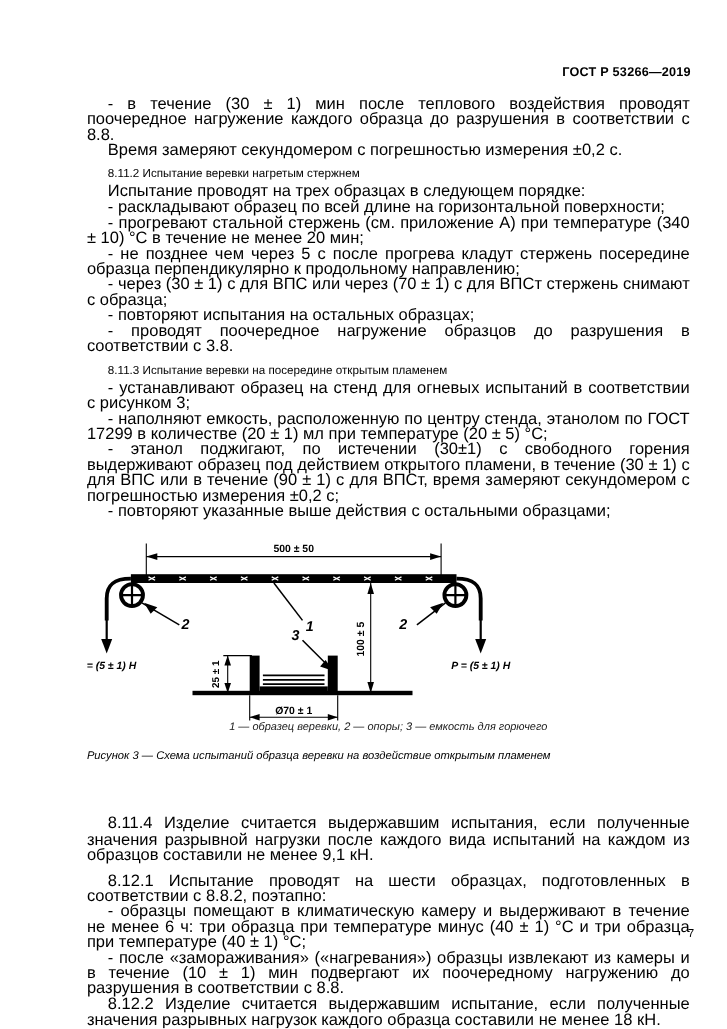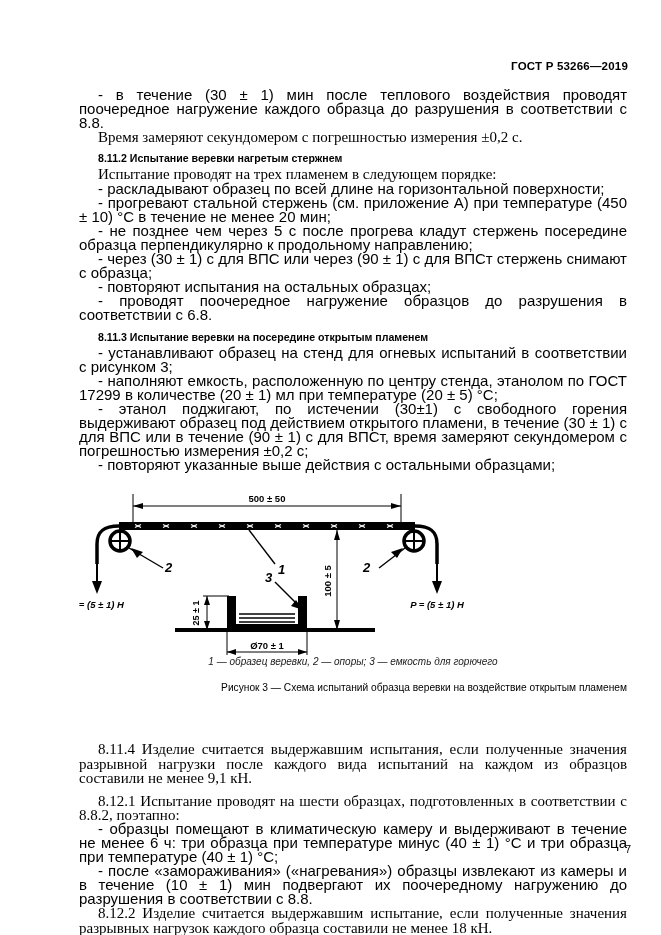--- a/index.html
+++ b/index.html
@@ -38,29 +38,28 @@
   p {
     margin: 0;
     font-size: 15px;
     line-height: 14.1px;
     text-align: justify;
     text-justify: inter-word;
     hyphens: manual;
   }
   p.ind {
     text-indent: 19px;
-    font-family: Liberation Serif, serif;
   }
   p.dash {
     text-indent: 19px;
   }
   h3 {
     margin: 0;
     font-size: 10.6px;
-    font-weight: bold;
+    font-weight: normal;
     line-height: 14.1px;
     text-indent: 19px;
     text-align: left;
   }
   .sp-before-head { height: 7px; }
   .sp-after-head { height: 2px; }
 
   
   .figure {
     position: relative;
@@ -81,22 +80,23 @@
     text-align: center;
     font-size: 10px;
     font-style: italic;
     color: #1a1a1a;
   }
   .fig-title {
     position: absolute;
     left: 0;
     top: 196px;
     width: 548px;
-    text-align: right;
+    text-align: left;
     font-size: 10.2px;
+    font-style: italic;
   }
   .after-figure { height: 56px; }
 
   .page-number {
     position: absolute;
     right: 57px;
     top: 843px;
     font-size: 10.5px;
   }
 </style>
@@ -109,27 +109,27 @@
 
   <div class="content">
 
     <p class="dash">- в течение (30 ± 1) мин после теплового воздействия проводят поочередное нагружение каждого образца до разрушения в соответствии с 8.8.</p>
     <p class="ind">Время замеряют секундомером с погрешностью измерения ±0,2 с.</p>
 
     <div class="sp-before-head"></div>
     <h3>8.11.2  Испытание веревки нагретым стержнем</h3>
     <div class="sp-after-head"></div>
 
-    <p class="ind">Испытание проводят на трех пламенем в следующем порядке:</p>
+    <p class="ind">Испытание проводят на трех образцах в следующем порядке:</p>
     <p class="dash">- раскладывают образец по всей длине на горизонтальной поверхности;</p>
-    <p class="dash">- прогревают стальной стержень (см. приложение А) при температуре (450 ± 10) °С в течение не менее 20 мин;</p>
+    <p class="dash">- прогревают стальной стержень (см. приложение А) при температуре (340 ± 10) °С в течение не менее 20 мин;</p>
     <p class="dash">- не позднее чем через 5 с после прогрева кладут стержень посередине образца перпендикулярно к продольному направлению;</p>
-    <p class="dash">- через (30 ± 1) с для ВПС или через (90 ± 1) с для ВПСт стержень снимают с образца;</p>
+    <p class="dash">- через (30 ± 1) с для ВПС или через (70 ± 1) с для ВПСт стержень снимают с образца;</p>
     <p class="dash">- повторяют испытания на остальных образцах;</p>
-    <p class="dash">- проводят поочередное нагружение образцов до разрушения в соответствии с 6.8.</p>
+    <p class="dash">- проводят поочередное нагружение образцов до разрушения в соответствии с 3.8.</p>
 
     <div class="sp-before-head"></div>
     <h3>8.11.3  Испытание веревки на посередине открытым пламенем</h3>
     <div class="sp-after-head"></div>
 
     <p class="dash">- устанавливают образец на стенд для огневых испытаний в соответствии с рисунком 3;</p>
     <p class="dash">- наполняют емкость, расположенную по центру стенда, этанолом по ГОСТ 17299 в количестве (20 ± 1) мл при температуре (20 ± 5) °С;</p>
     <p class="dash">- этанол поджигают, по истечении (30±1) с свободного горения выдерживают образец под действием открытого пламени, в течение (30 ± 1) с для ВПС или в течение (90 ± 1) с для ВПСт, время замеряют секундомером с погрешностью измерения ±0,2 с;</p>
     <p class="dash">- повторяют указанные выше действия с остальными образцами;</p>
 

